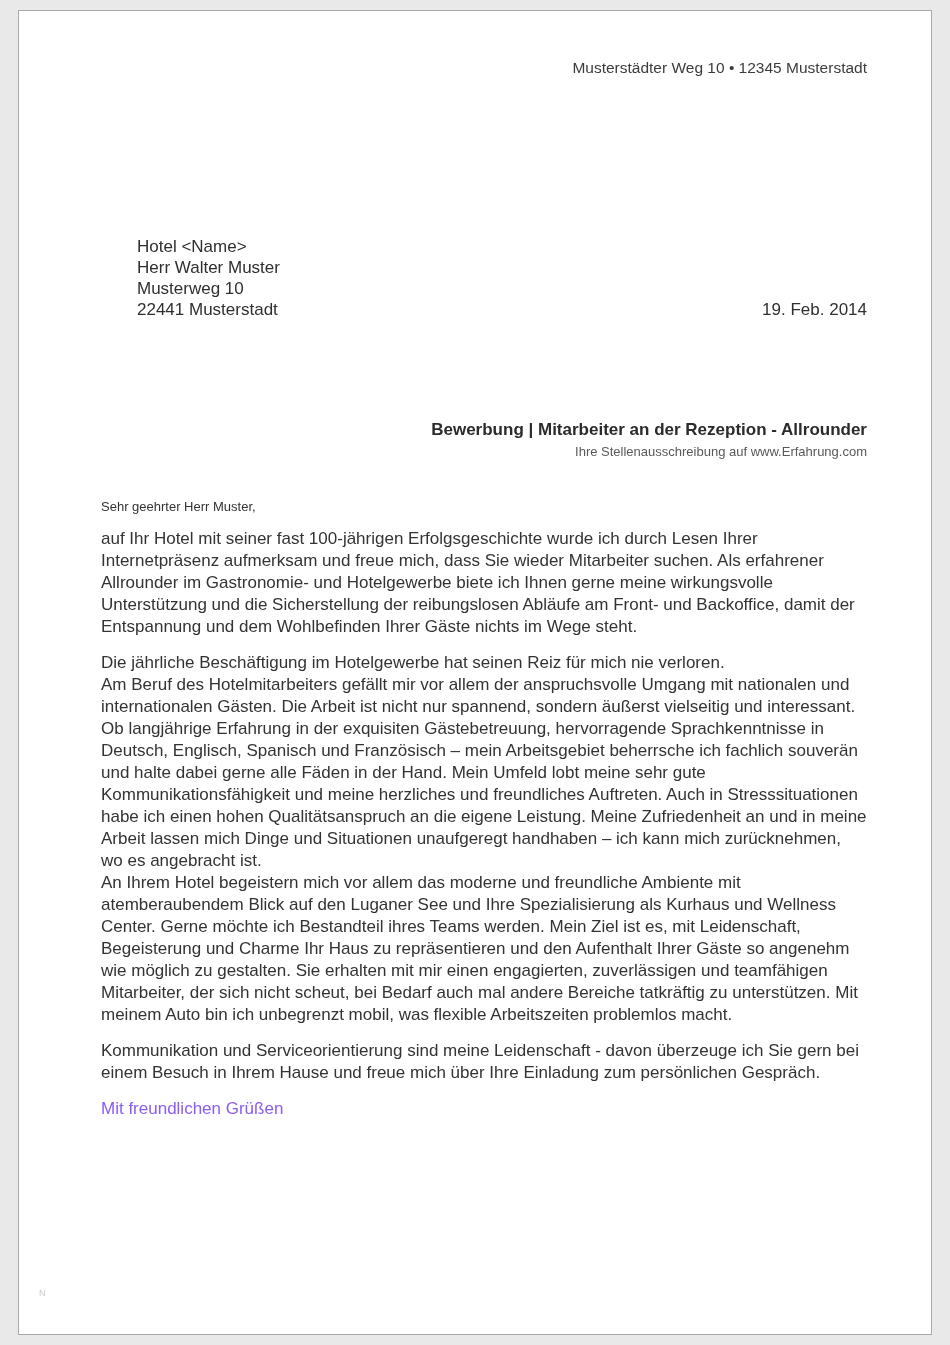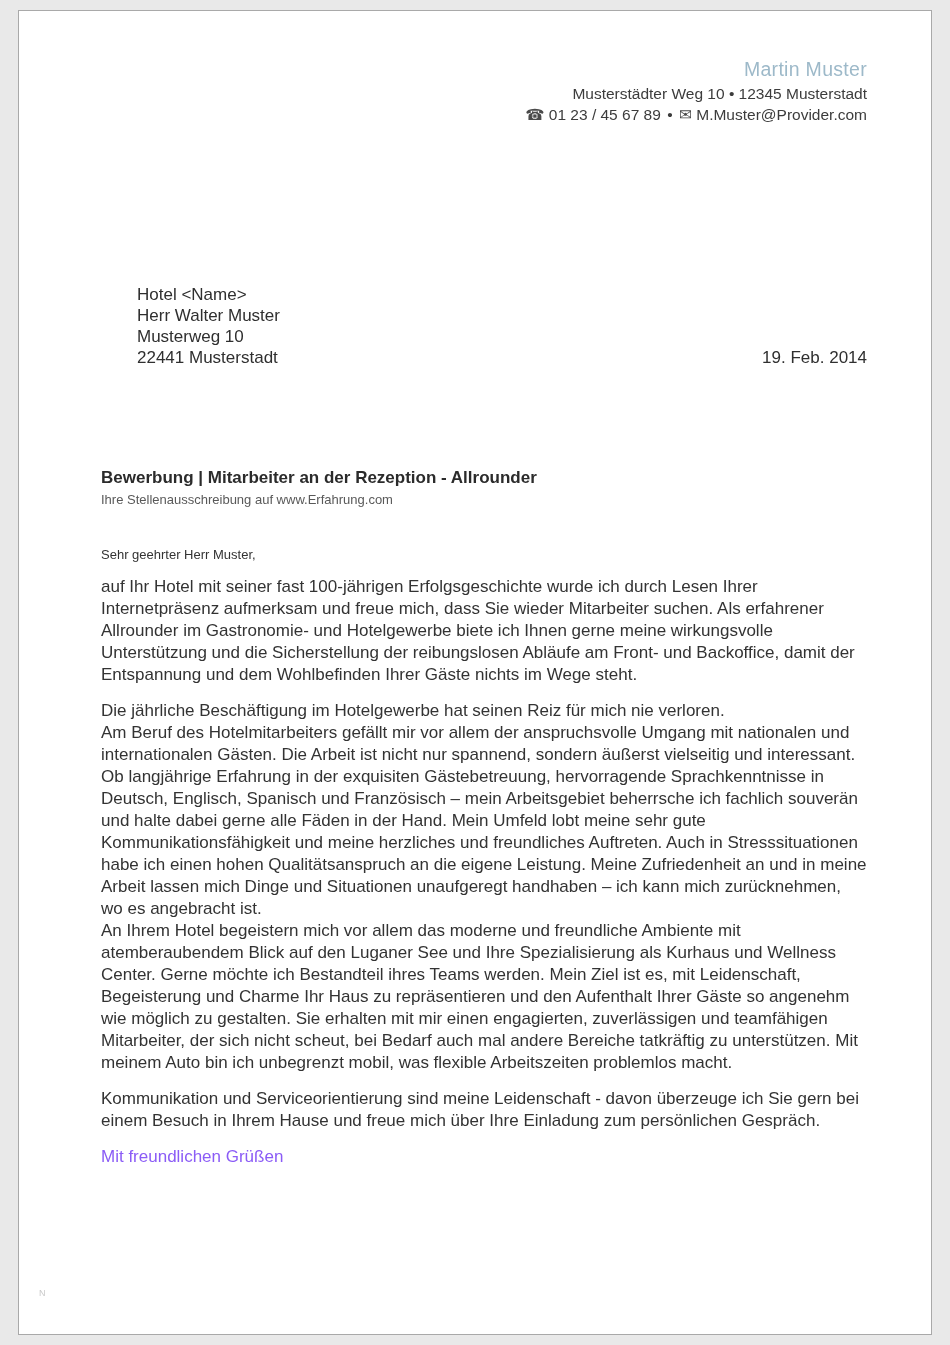--- a/index.html
+++ b/index.html
@@ -51,21 +51,21 @@
   .recipient {
     font-size: 17px;
     line-height: 21px;
     color: #2f2f2f;
   }
   .date {
     font-size: 17px;
     color: #2f2f2f;
   }
   
-  .subject { margin-top: 100px; }
+  .subject { margin-top: 100px; text-align: right; }
   .subject-title {
     font-size: 17px;
     font-weight: bold;
     color: #2b2b2b;
   }
   .subject-ref {
     font-size: 13px;
     color: #595959;
     margin-top: 4px;
   }
@@ -96,29 +96,21 @@
     color: #c9c9c9;
   }
 </style>
 </head>
 <body>
 
 <div class="viewport">
   <div class="paper">
 
     <header class="sender">
-      <div class="sender-name">Martin Muster</div>
       <div class="sender-address">Musterstädter Weg 10 • 12345 Musterstadt</div>
-      <div class="sender-contact">
-        <span class="icon">☎</span>
-        <span>01 23 / 45 67 89</span>
-        <span class="sep">•</span>
-        <span class="icon">✉</span>
-        <span>M.Muster@Provider.com</span>
-      </div>
     </header>
 
     <section class="address-row">
       <div class="recipient">
         <div>Hotel &lt;Name&gt;</div>
         <div>Herr Walter Muster</div>
         <div>Musterweg 10</div>
         <div>22441 Musterstadt</div>
       </div>
       <div class="date">19. Feb. 2014</div>

